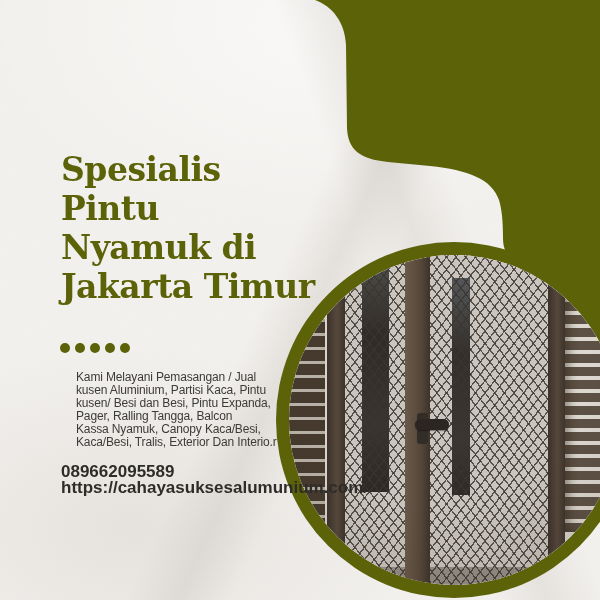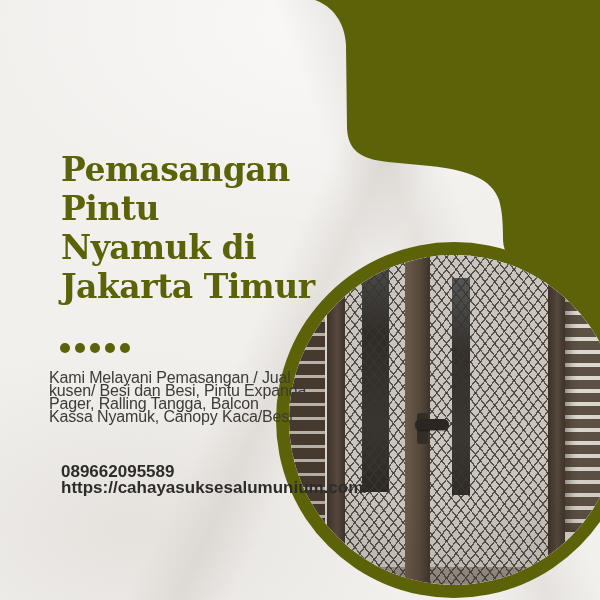--- a/index.html
+++ b/index.html
@@ -69,22 +69,22 @@
   
   .headline{
     position:absolute;left:61px;top:150px;
     font-family:"DejaVu Serif","Liberation Serif",serif;
     font-weight:700;font-size:33px;line-height:39px;letter-spacing:-.5px;
     color:#5c6207;white-space:nowrap;
   }
   .dots{position:absolute;left:60px;top:343px;display:flex;gap:5px;}
   .dots span{width:10px;height:10px;border-radius:50%;background:#5c6207;display:block;}
   .desc{
-    position:absolute;left:49px;top:371px;
-    font-size:16px;line-height:13.1px;letter-spacing:-.15px;
+    position:absolute;left:76px;top:371px;
+    font-size:12px;line-height:13.1px;letter-spacing:-.15px;
     font-weight:500;color:#3d3b38;white-space:nowrap;
   }
   .contact{
     position:absolute;left:61px;top:464px;
     font-size:17px;line-height:15.5px;font-weight:700;
     color:#2e2c29;white-space:nowrap;
   }
 </style>
 </head>
 <body>
@@ -128,39 +128,41 @@
       <div class="frame-left"></div>
       <div class="frame-right"></div>
       <div class="stile"></div>
       <div class="handle-plate"></div>
       <div class="handle-lever"></div>
     </div>
     <div class="vignette"></div>
   </div>
 
   <div class="headline">
-    <div>Pemasangan</div>
+    <div>Spesialis</div>
     <div>Pintu</div>
     <div>Nyamuk di</div>
     <div>Jakarta Timur</div>
   </div>
 
   <div class="dots">
     <span></span>
     <span></span>
     <span></span>
     <span></span>
     <span></span>
   </div>
 
   <div class="desc">
     <div>Kami Melayani Pemasangan / Jual</div>
+    <div>kusen Aluminium, Partisi Kaca, Pintu</div>
     <div>kusen/ Besi dan Besi, Pintu Expanda,</div>
     <div>Pager, Ralling Tangga, Balcon</div>
     <div>Kassa Nyamuk, Canopy Kaca/Besi,</div>
+    <div>Kaca/Besi, Tralis, Exterior Dan Interio.r</div>
   </div>
 
   <div class="contact">
     <div>089662095589</div>
     <div>https://cahayasuksesalumunium.com/</div>
   </div>
 
 </div>
 
 </body></html>

